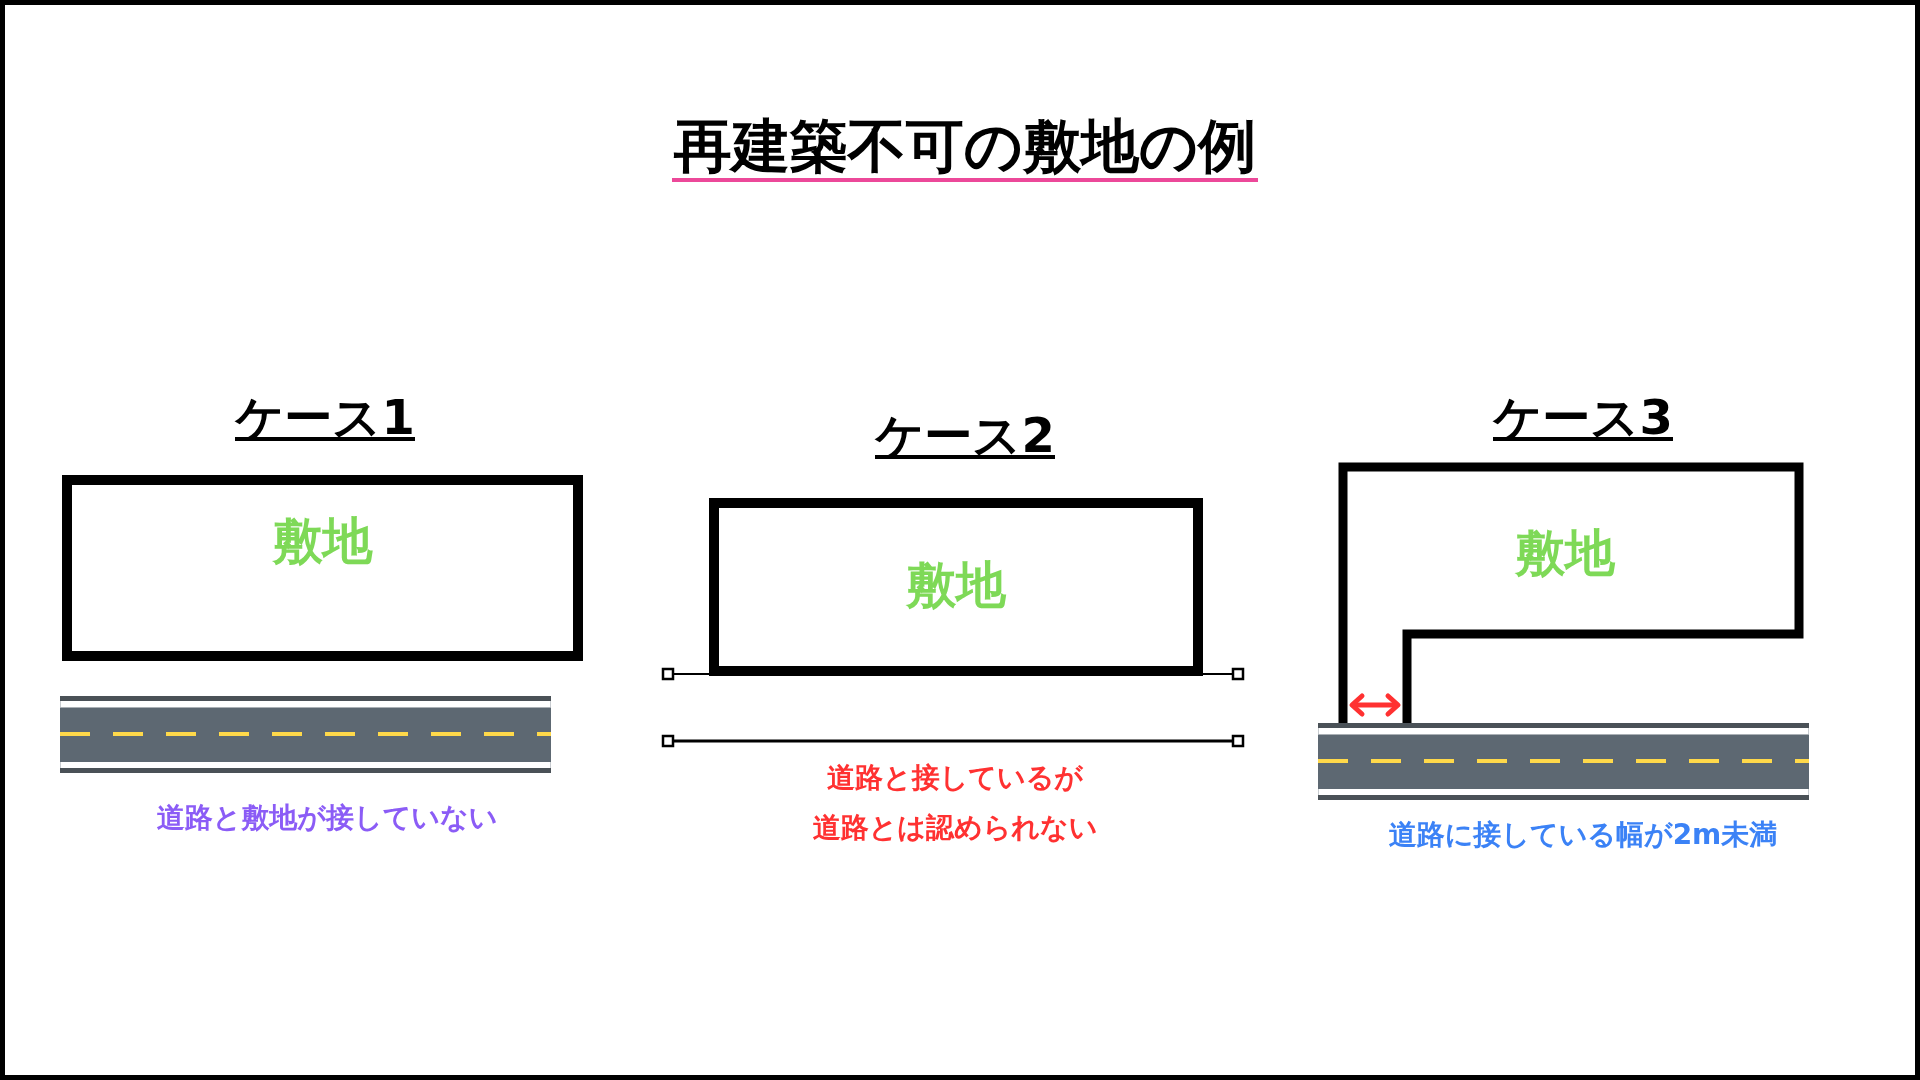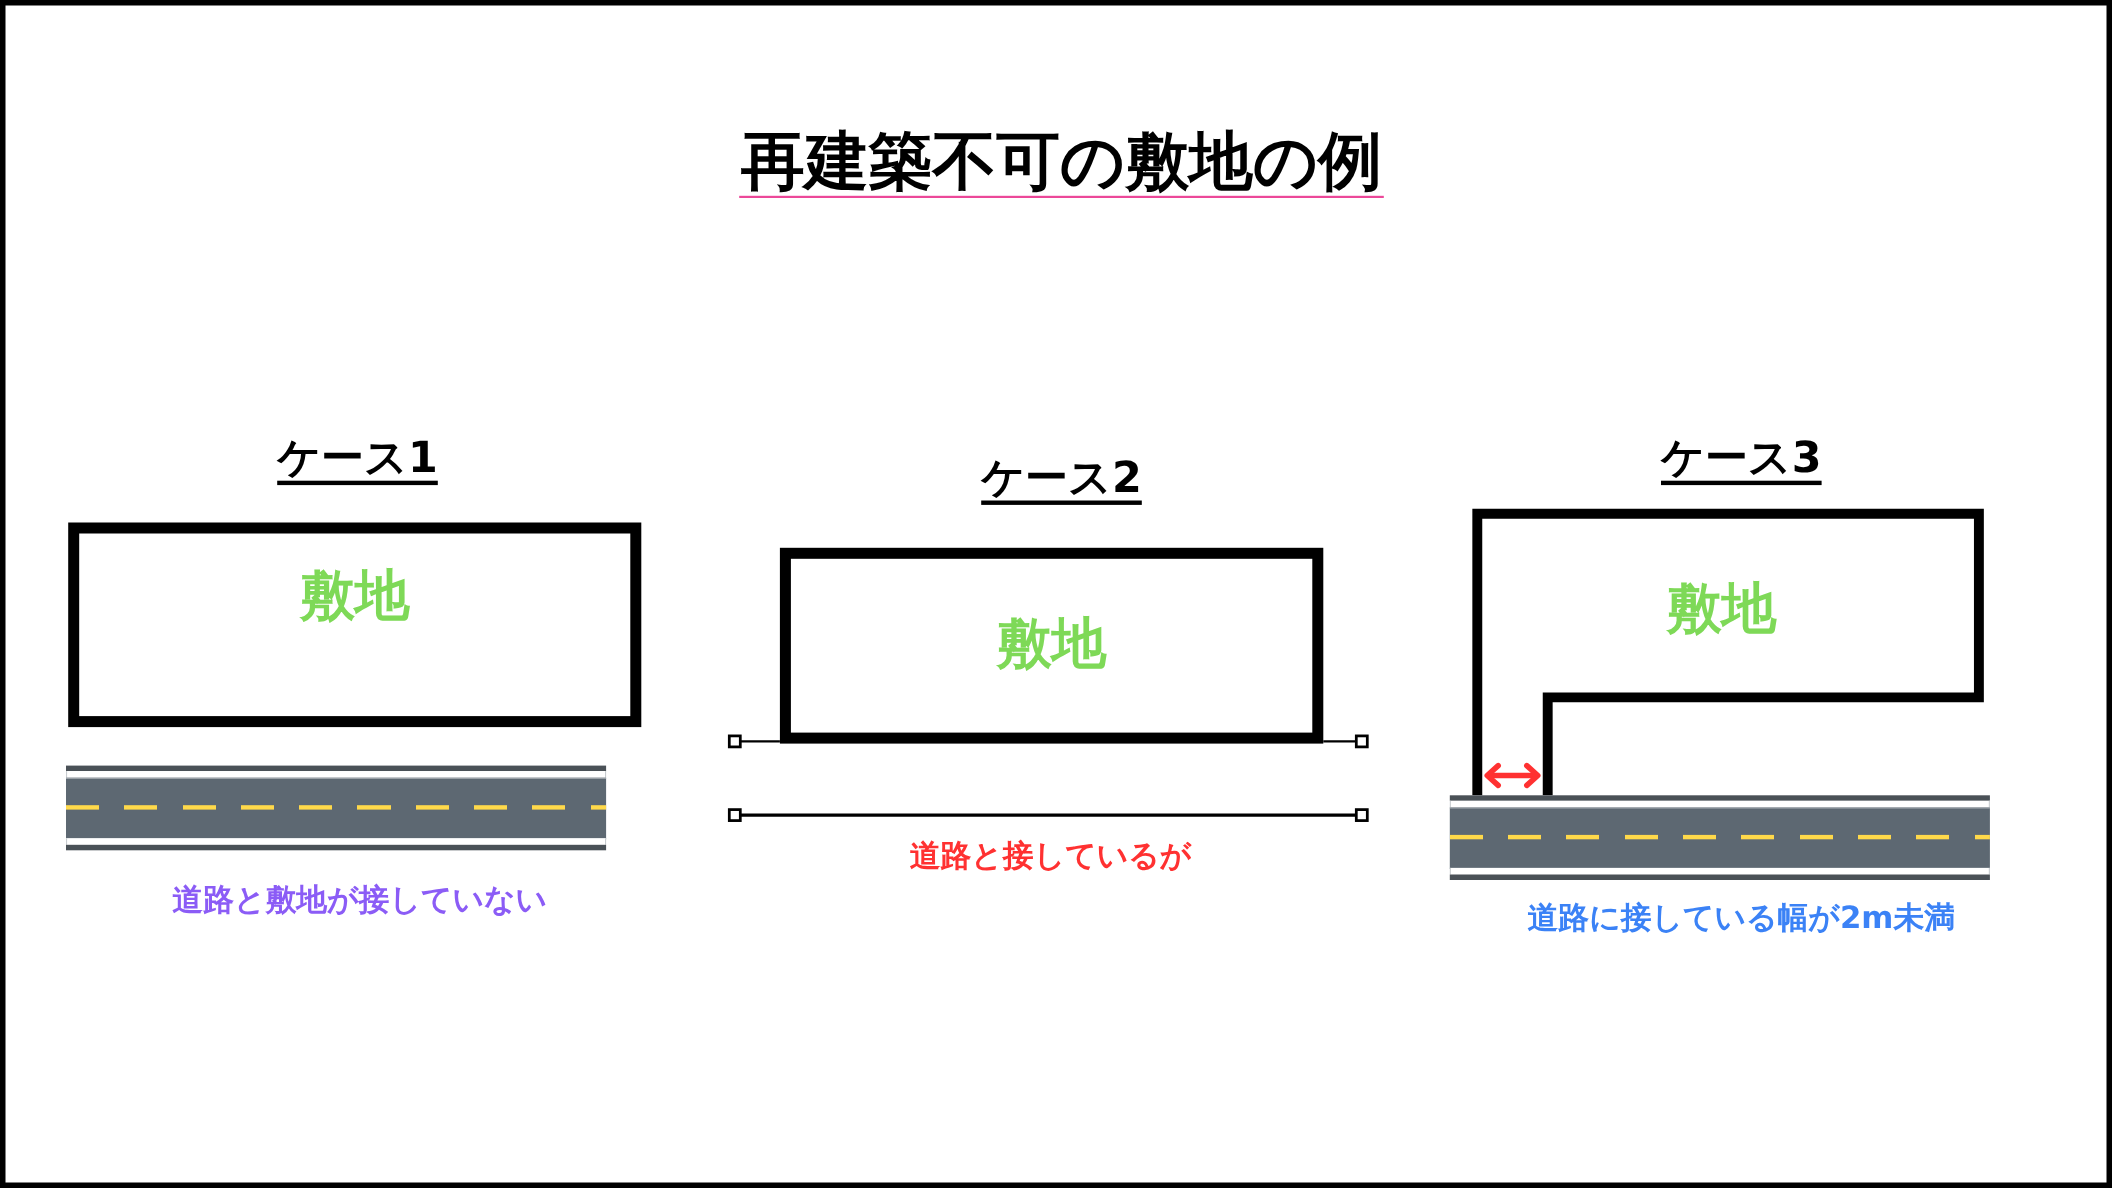--- a/index.html
+++ b/index.html
@@ -11,24 +11,24 @@
   .frame {
     position: absolute; left: 0; top: 0; width: 1920px; height: 1080px;
     box-sizing: border-box; border: 5px solid #000000; background: #ffffff;
   }
   .title {
     position: absolute; left: 0; width: 1920px; top: 106px; text-align: center;
     font-size: 58px; font-weight: bold; color: #000;
     line-height: 70px;
   }
   .title span {
-    display: inline-block; border-bottom: 2px solid #ec4899; line-height: 64px; padding: 0 2px;
+    display: inline-block; border-bottom: 4px solid #ec4899; line-height: 64px; padding: 0 2px;
   }
   .case-heading {
-    position: absolute; text-align: center; font-size: 39px; font-weight: bold; color: #000;
+    position: absolute; text-align: center; font-size: 48px; font-weight: bold; color: #000;
     line-height: 44px;
   }
   .case-heading span { display: inline-block; border-bottom: 4px solid #000; line-height: 40px; }
   .site-box {
     position: absolute; box-sizing: border-box; border: 10px solid #000; background: #fff;
   }
   .site-label {
     position: absolute; font-size: 50px; font-weight: bold; text-align: center; line-height: 56px;
   }
   .caption {
@@ -87,20 +87,21 @@
       <line x1="663" y1="736" x2="1233" y2="736" stroke="#000" stroke-width="3"></line>
       <rect x="658" y="731" width="10" height="10" fill="#fff" stroke="#000" stroke-width="2.5"></rect>
       <rect x="1228" y="731" width="10" height="10" fill="#fff" stroke="#000" stroke-width="2.5"></rect>
     </svg>
 
     <div class="site-box" style="left:704px; top:493px; width:494px; height:178px;"></div>
     <div class="site-label" style="left:704px; top:552px; width:494px; color:#7ed957;">敷地</div>
 
     <div class="caption" style="left:700px; width:500px; top:748px; color:#ff3131;">
       <div>道路と接しているが</div>
+      <div>道路とは認められない</div>
     </div>
   </div>
 
   <div>
     <div class="case-heading" style="left:1418px; width:320px; top:390px;">
       <span>ケース3</span>
     </div>
 
     <svg style="left:0; top:0; width:1920px; height:1080px;">
       <polyline points="1338,718 1338,462 1794,462 1794,629 1402,629 1402,718" fill="#fff" stroke="#000" stroke-width="9" stroke-linejoin="miter"></polyline>

